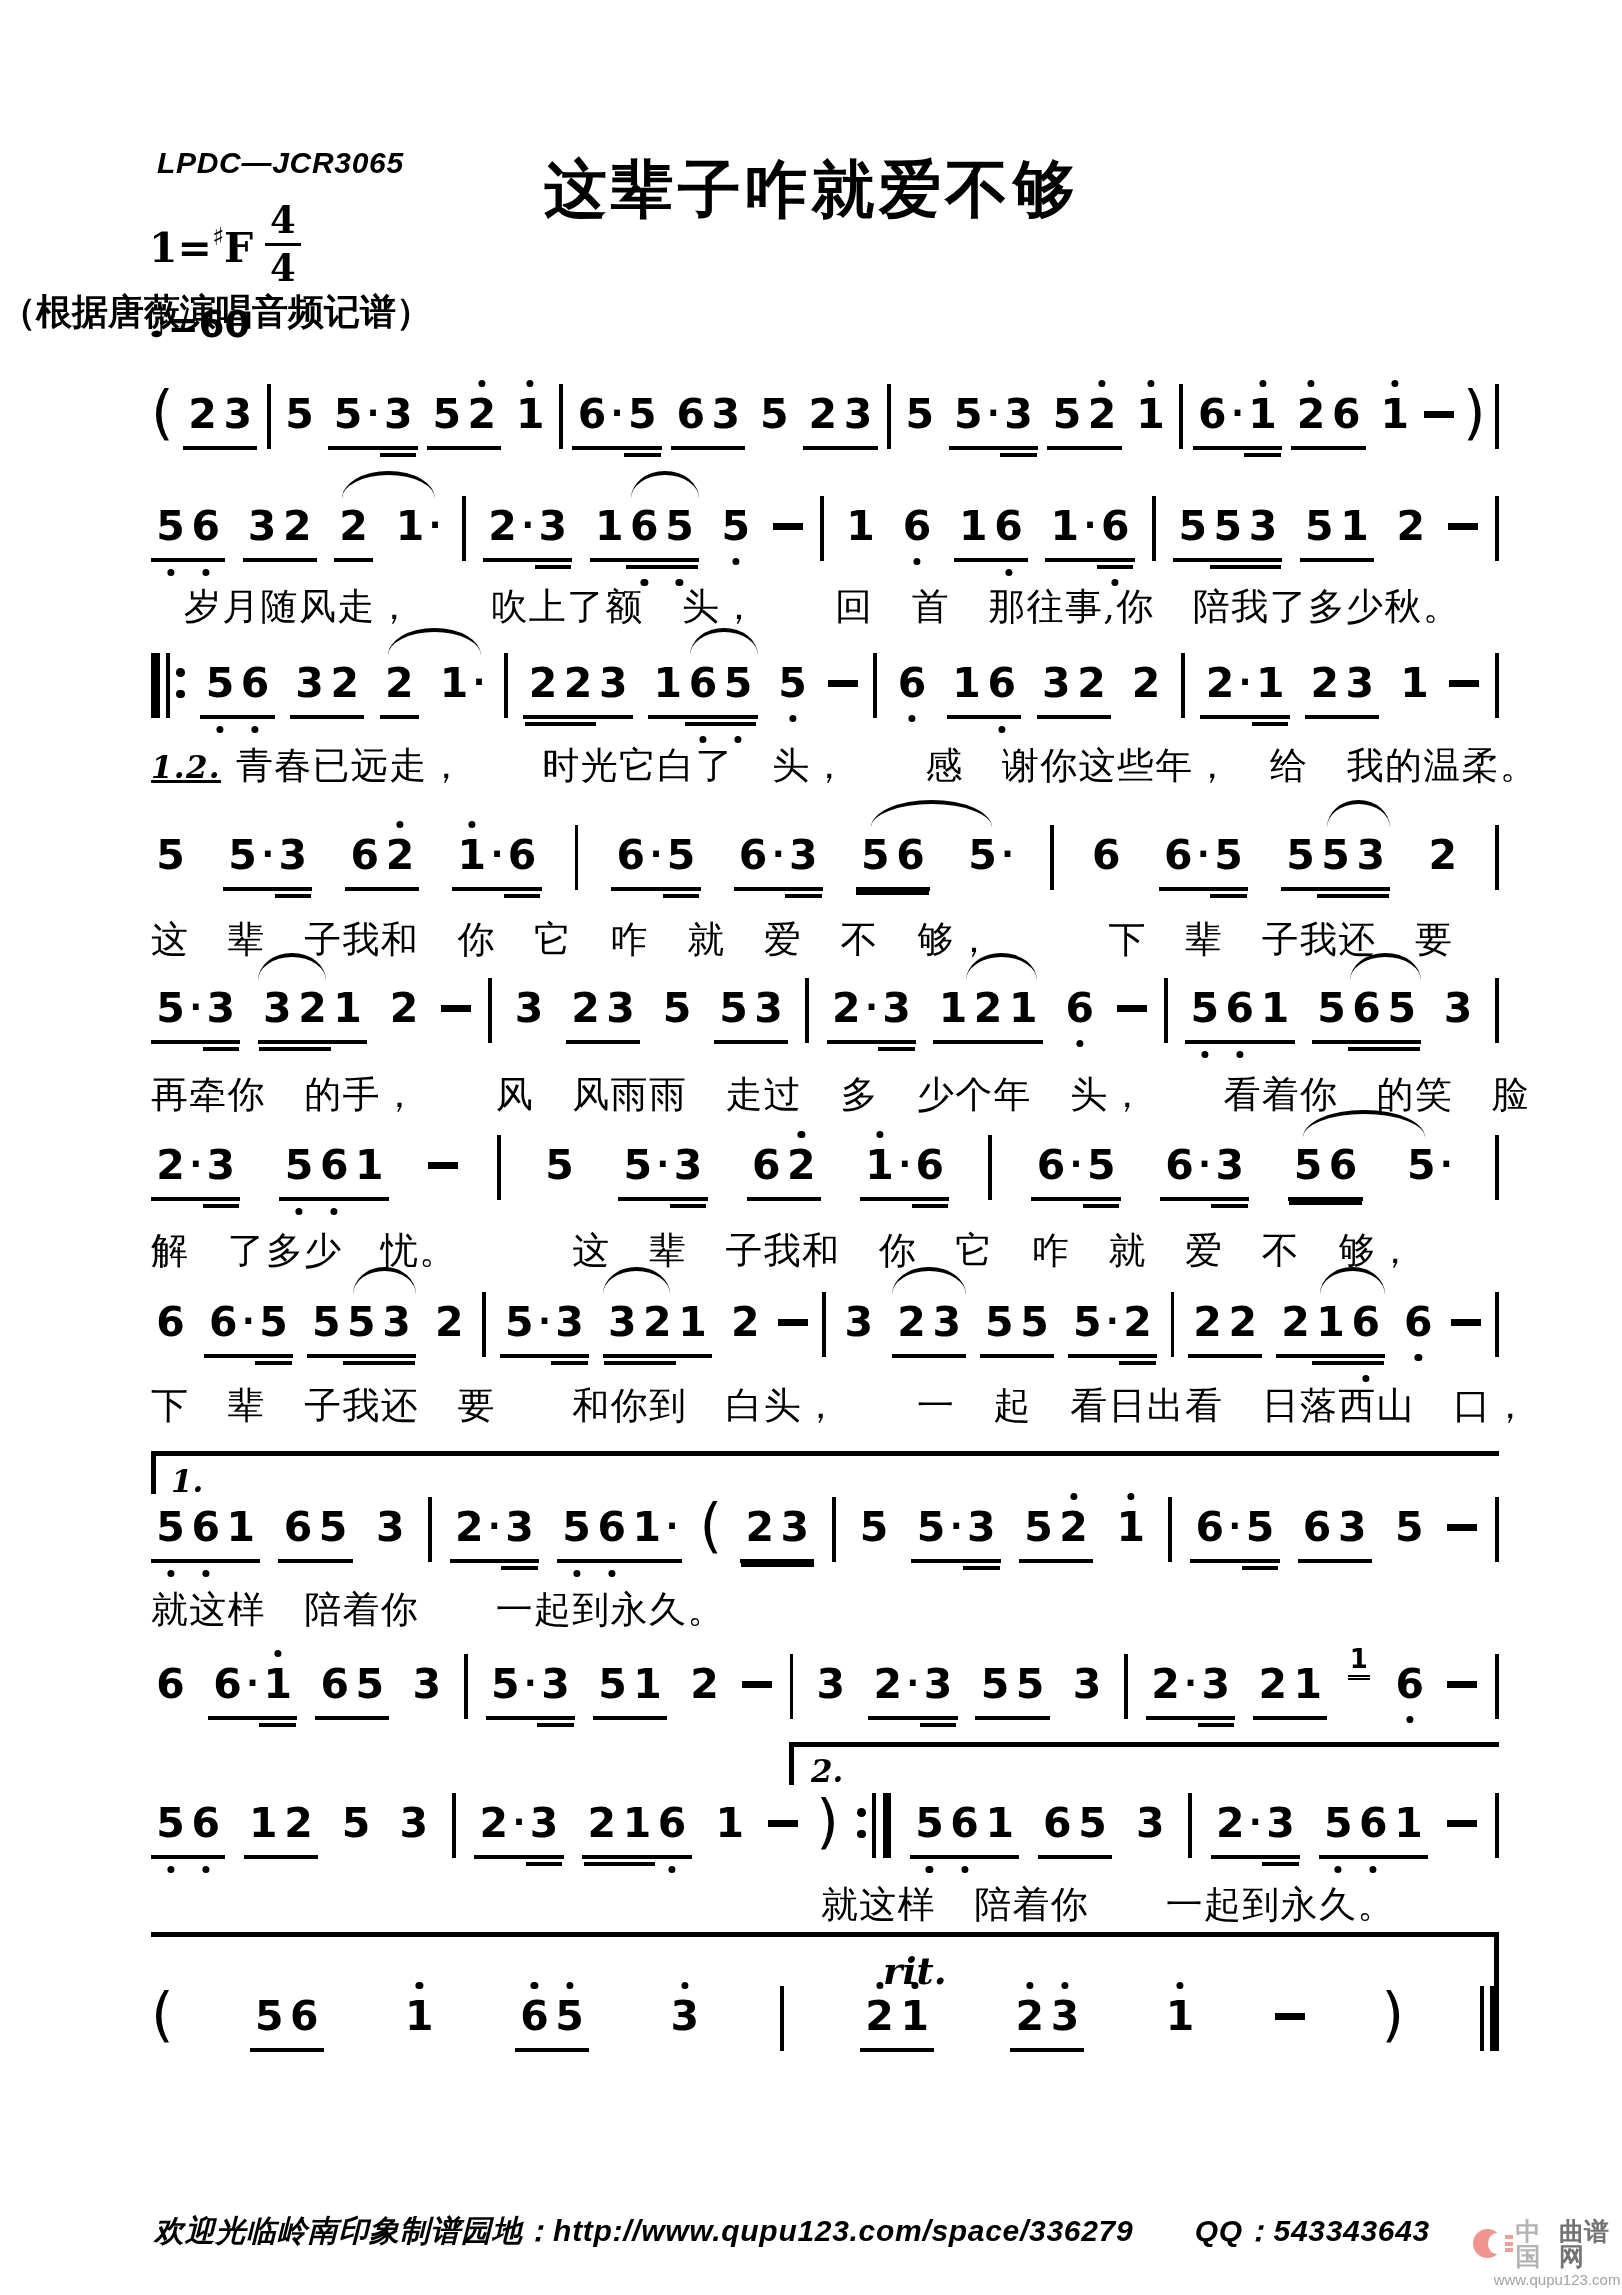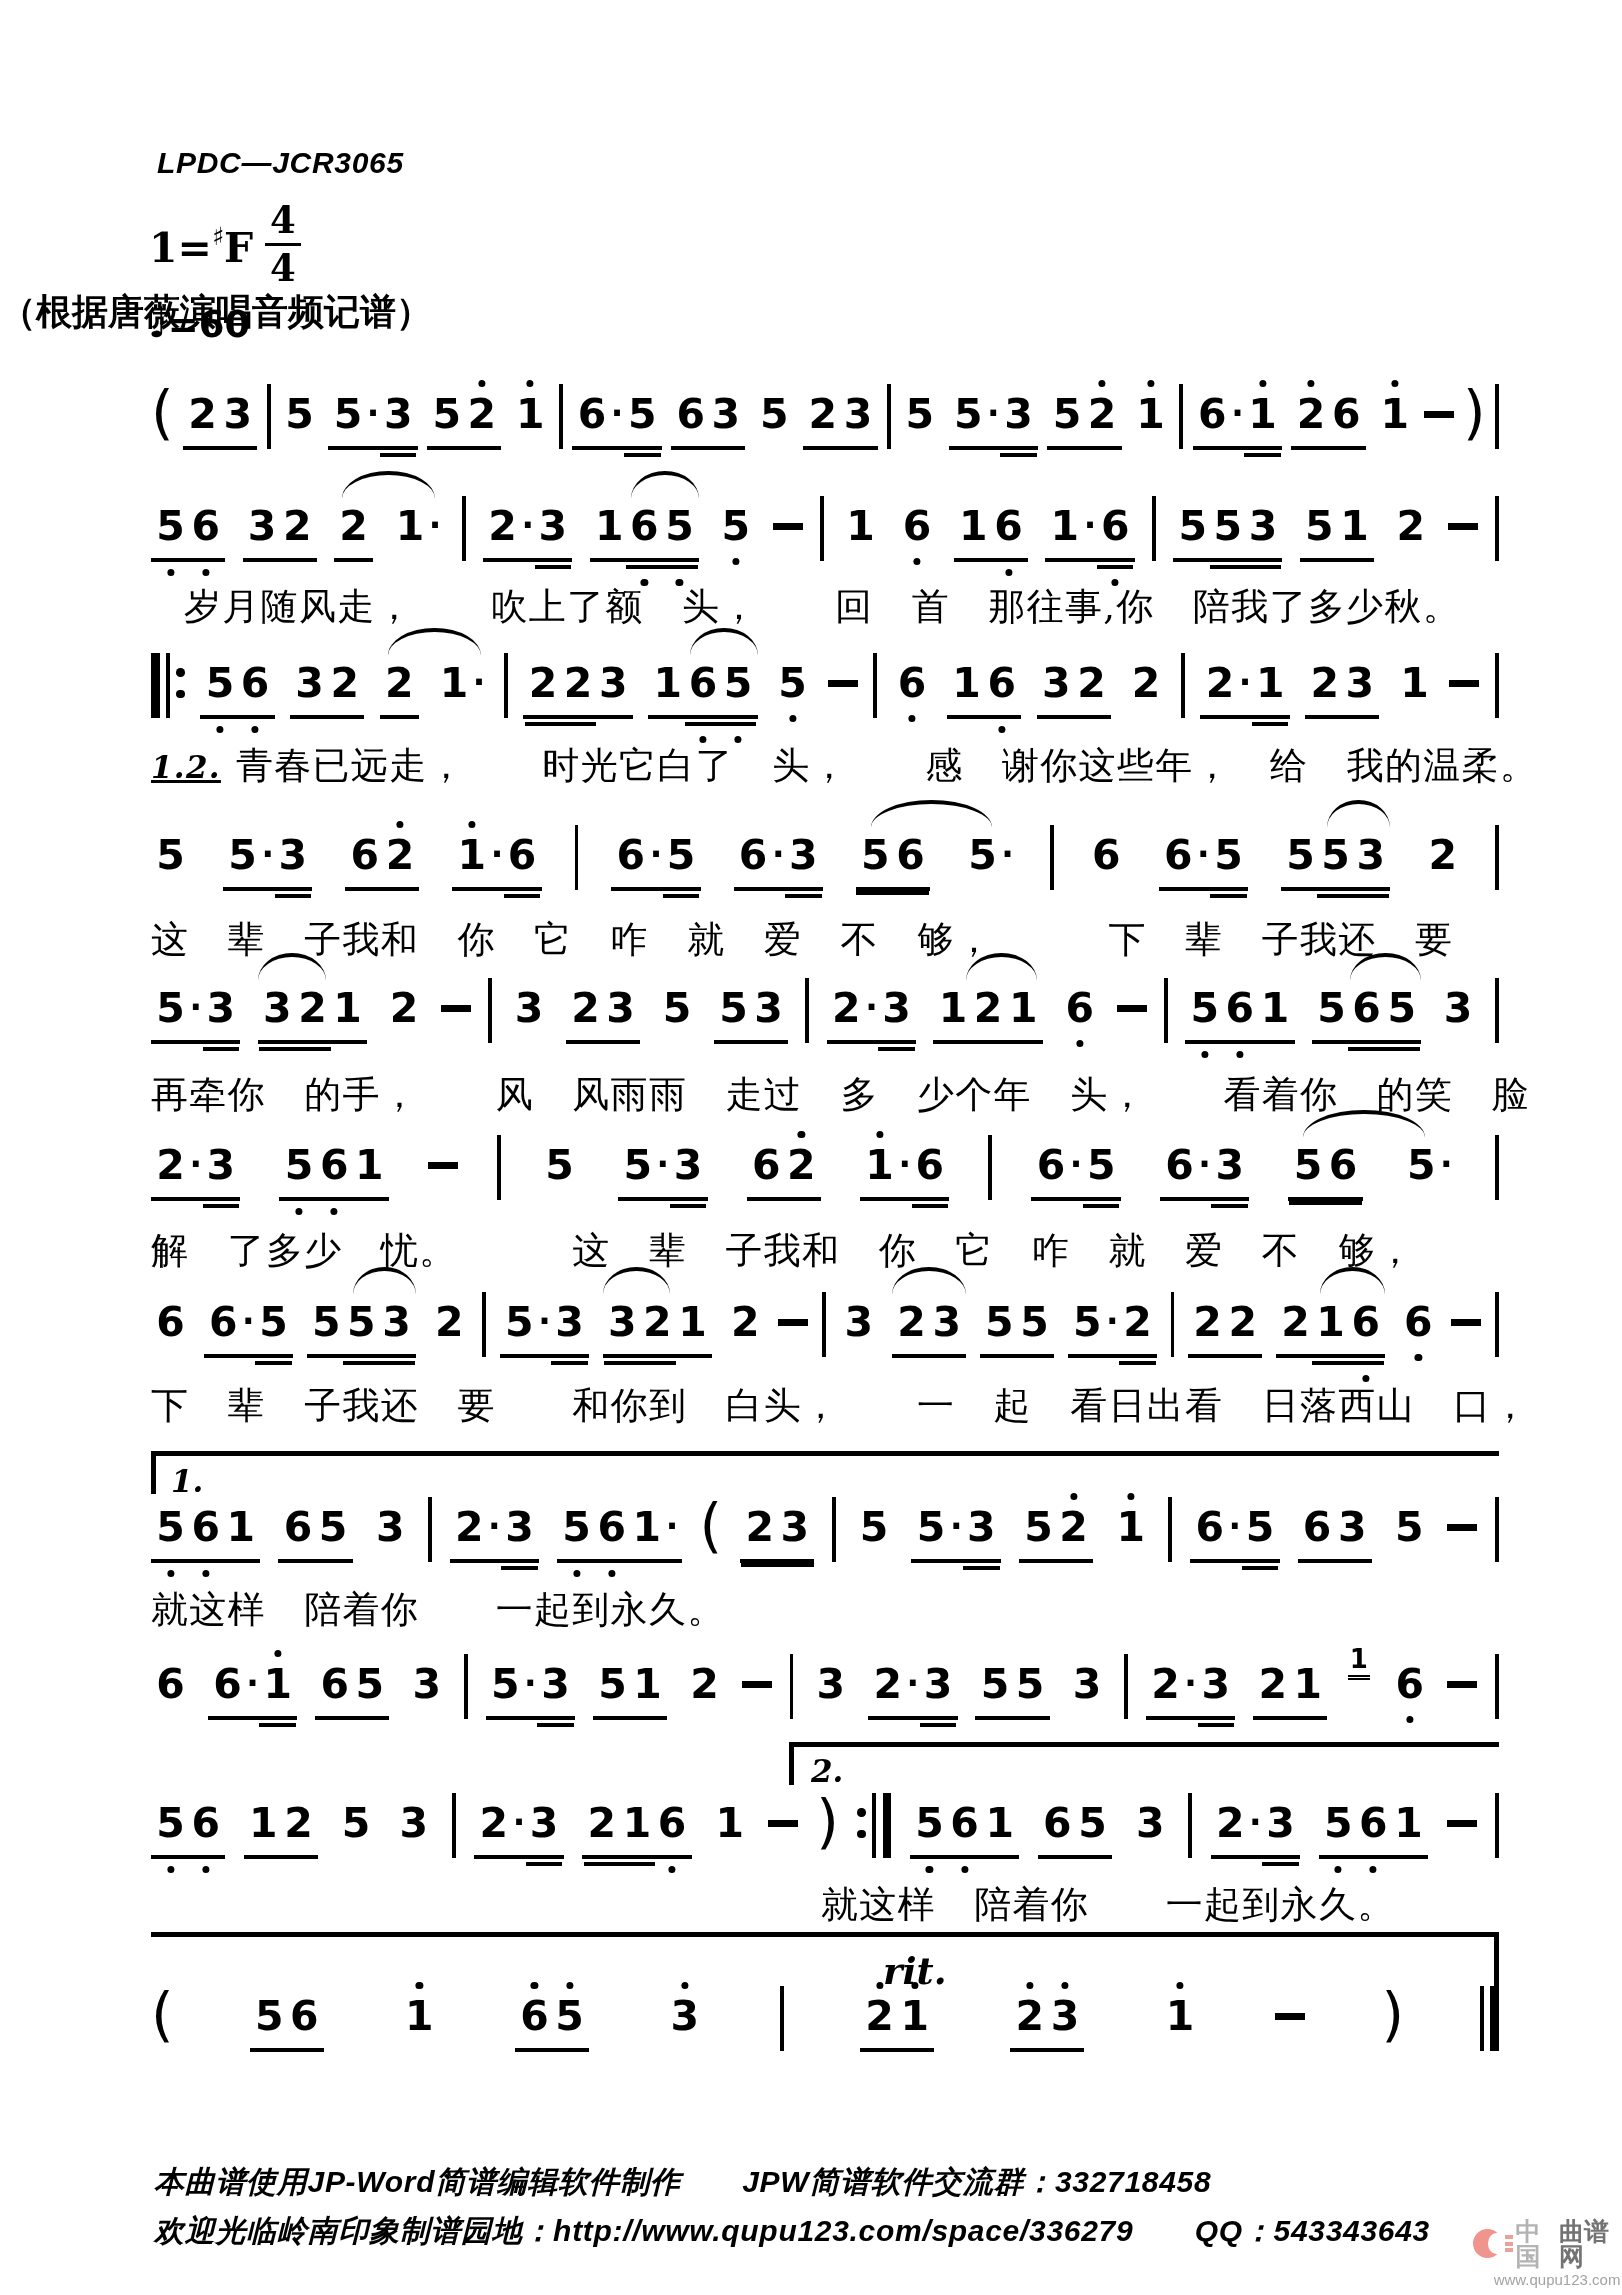--- a/index.html
+++ b/index.html
@@ -80,20 +80,21 @@
   <div class="catalog">LPDC—JCR3065</div>
 
   <div class="keysig">
     <span>1=</span><sup>♯</sup><span>F</span><span class="frac"><span class="ft">4</span><span class="fb">4</span></span>
   </div>
 
   <div class="tempo">
     <span class="glyph">♩</span><span>=60</span>
   </div>
 
+  <div class="title">这辈子咋就爱不够</div>
   <div class="subtitle">（根据唐薇演唱音频记谱）</div>
 
 
   <div class="volta tickL" style="left:151px;top:1451px;width:1348px;"></div>
   <div class="vlabel" style="left:171px;top:1466px;">1.</div>
   <div class="volta tickL" style="left:789px;top:1742px;width:710px;"></div>
   <div class="vlabel" style="left:811px;top:1756px;">2.</div>
   <div class="volta tickR" style="left:151px;top:1932px;width:1348px;"></div>
 
   <div class="rit" style="left:883px;top:1953px;">rit.</div>
@@ -857,21 +858,20 @@
         </span>
         <span class="dash"></span>
         <span class="par">)</span>
         <span class="bgrp">
           <span class="bl"></span>
           <span class="blk"></span>
         </span>
       </div>
     </div>
 
-  <div class="foot" style="top:2167px;">本曲谱使用JP-Word简谱编辑软件制作　　JPW简谱软件交流群：332718458</div>
   <div class="foot" style="top:2216px;">欢迎光临岭南印象制谱园地：http://www.qupu123.com/space/336279　　QQ：543343643</div>
 
   <div class="wm">
     <div class="wmrow">
       <span class="wlogo"></span>
       <span class="wbars">
           <i></i>
           <i></i>
           <i></i>
         </span>

